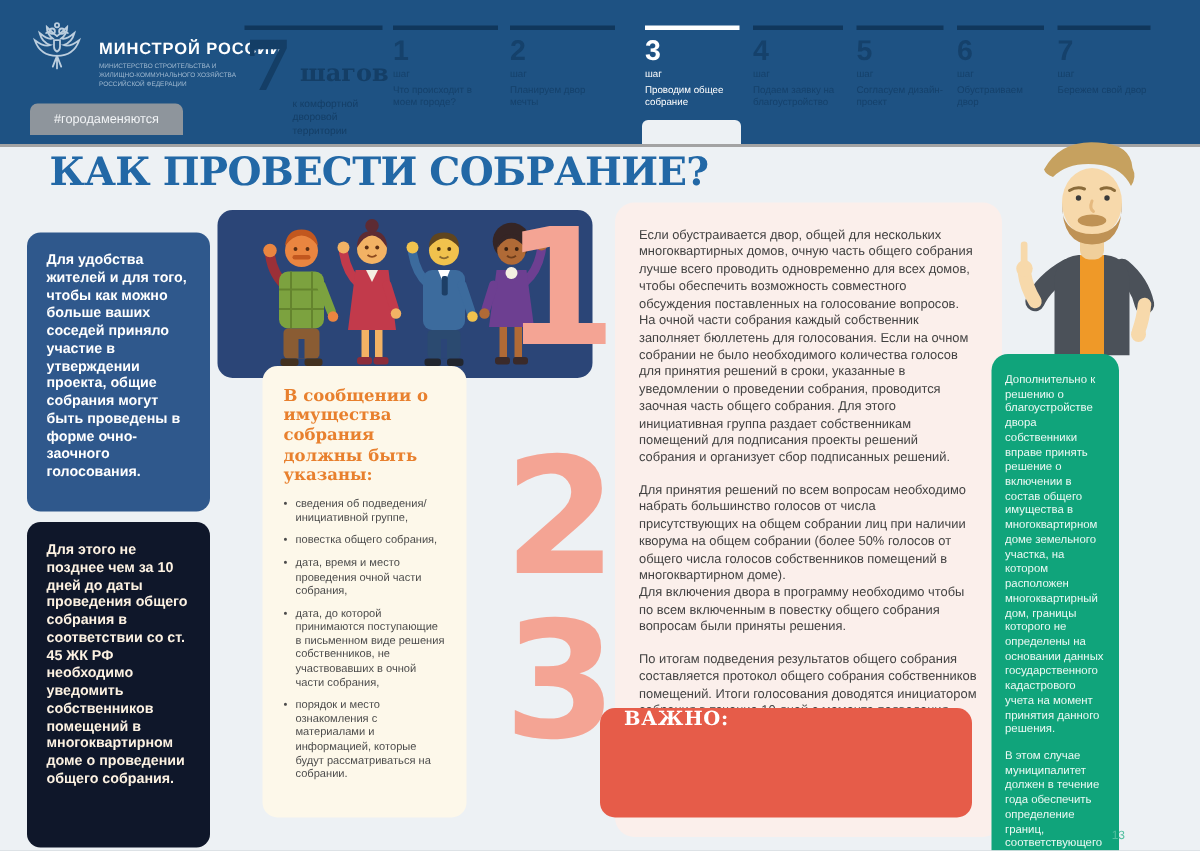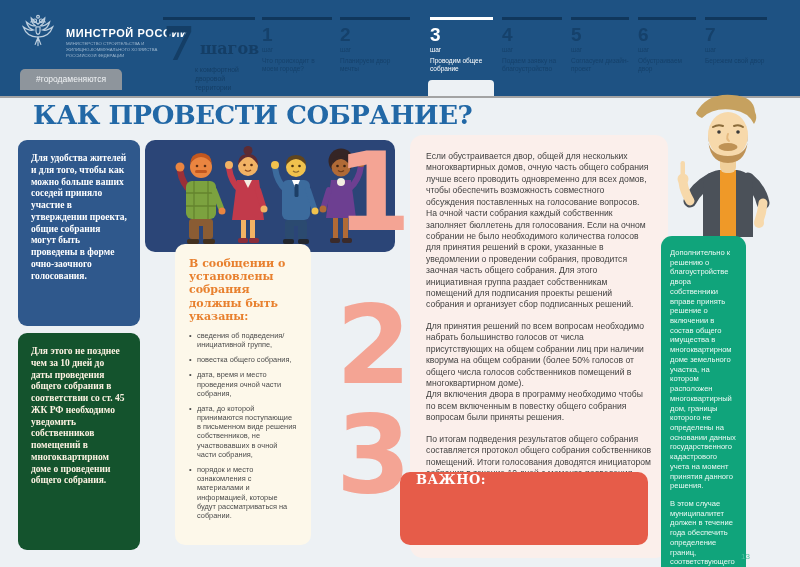--- a/index.html
+++ b/index.html
@@ -24,23 +24,23 @@
   .hstep .cap{font-size:6.5px;line-height:1.28;}
   .hstep.active{color:#ffffff;}
   .hstep.active .bar{background:#ffffff;}
   .hstep.active::after{content:"";position:absolute;left:-2px;top:63px;width:66px;height:16px;background:#edf1f4;border-radius:4px 4px 0 0;}
   .s1{left:262px;width:70px}.s2{left:340px;width:70px}.s3{left:430px;width:63px}
   .s4{left:502px;width:60px}.s5{left:571px;width:58px}.s6{left:638px;width:58px}.s7{left:705px;width:62px}
   
   .title{position:absolute;left:33px;top:100px;font-family:"DejaVu Serif",serif;font-weight:800;
          font-size:26px;color:#2268a6;letter-spacing:-.5px;}
   
-  .panel{position:absolute;font-family:Liberation Serif, serif;font-weight:bold;font-size:9.5px;line-height:1.24;}
+  .panel{position:absolute;font-family:Liberation Sans, sans-serif;font-weight:bold;font-size:9.5px;line-height:1.24;margin-top:15px;}
   .panel-blue{left:18px;top:140px;width:122px;height:186px;background:#2f588c;border-radius:9px;color:#ffffff;padding:13px;box-sizing:border-box;}
-  .panel-orange{left:18px;top:333px;width:122px;height:217px;background:#14532d;border-radius:9px;color:#fdf2e2;padding:13px;box-sizing:border-box;}
+  .panel-orange{left:18px;top:333px;width:122px;height:217px;background:#0f172a;border-radius:9px;color:#fdf2e2;padding:13px;box-sizing:border-box;}
   
   .people-box{position:absolute;left:145px;top:140px;width:250px;height:112px;background:#2b4577;border-radius:10px;}
   .notice{position:absolute;left:175px;top:244px;width:136px;height:301px;background:#fdf8ea;border-radius:10px;
           padding:13px 14px;box-sizing:border-box;}
   .notice h3{margin:0 0 8px 0;font-family:"DejaVu Serif",serif;font-size:11px;line-height:1.2;color:#e8802e;}
   .notice ul{margin:0;padding:0;list-style:none;}
   .notice li{position:relative;padding-left:8px;margin-bottom:6px;font-size:7.4px;line-height:1.24;color:#4b4b4b;}
   .notice li::before{content:"•";position:absolute;left:0;top:0;color:#4b4b4b;}
   
   .bignum{position:absolute;left:336px;width:62px;text-align:right;font-weight:800;font-size:108px;line-height:.8;
@@ -210,21 +210,21 @@
         <circle cx="199.5" cy="26" r="1.3" fill="#3a2212"></circle>
       <path d="M193 30.5 q3 2.5 6 0" stroke="#6e3d1a" stroke-width="1.2" fill="none"></path>
       <rect x="188" y="78" width="5" height="20" fill="#b06a36"></rect>
       <rect x="198" y="78" width="5" height="20" fill="#b06a36"></rect>
       <rect x="185" y="98" width="10" height="5" rx="2" fill="#3a2a2a"></rect>
       <rect x="197" y="98" width="10" height="5" rx="2" fill="#3a2a2a"></rect>
     </svg>
   </div>
 
   <div class="notice">
-    <h3>В сообщении о установлены собрания должны быть указаны:</h3>
+    <h3>В сообщении о имущества собрания должны быть указаны:</h3>
     <ul>
       <li>сведения об подведения/ инициативной группе,</li>
       <li>повестка общего собрания,</li>
       <li>дата, время и место проведения очной части собрания,</li>
       <li>дата, до которой принимаются поступающие в письменном виде решения собственников, не участвовавших в очной части собрания,</li>
       <li>порядок и место ознакомления с материалами и информацией, которые будут рассматриваться на собрании.</li>
     </ul>
   </div>
 
   <div class="bignum n1">1</div>

